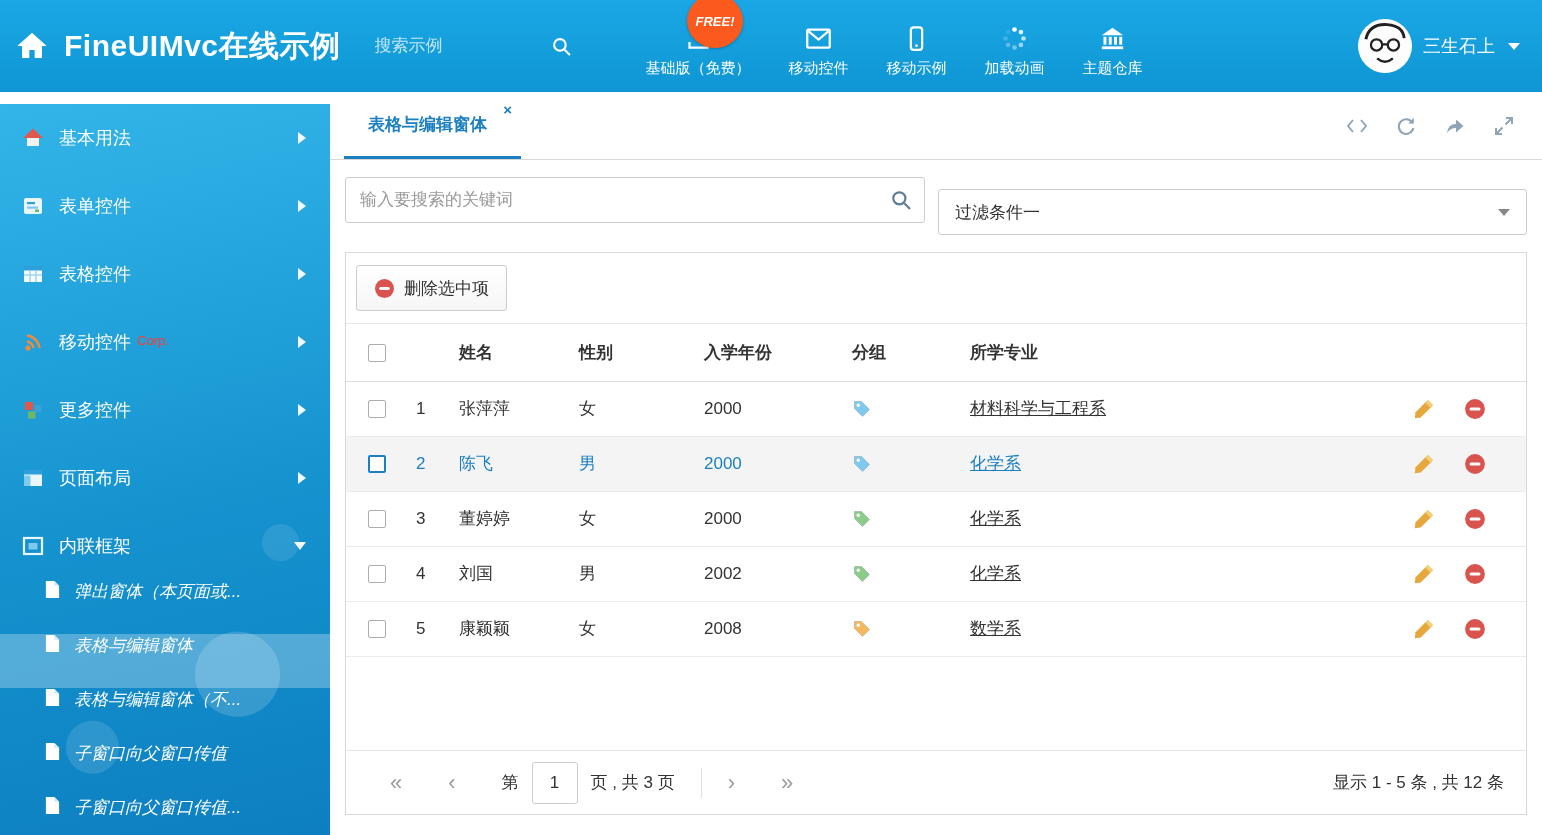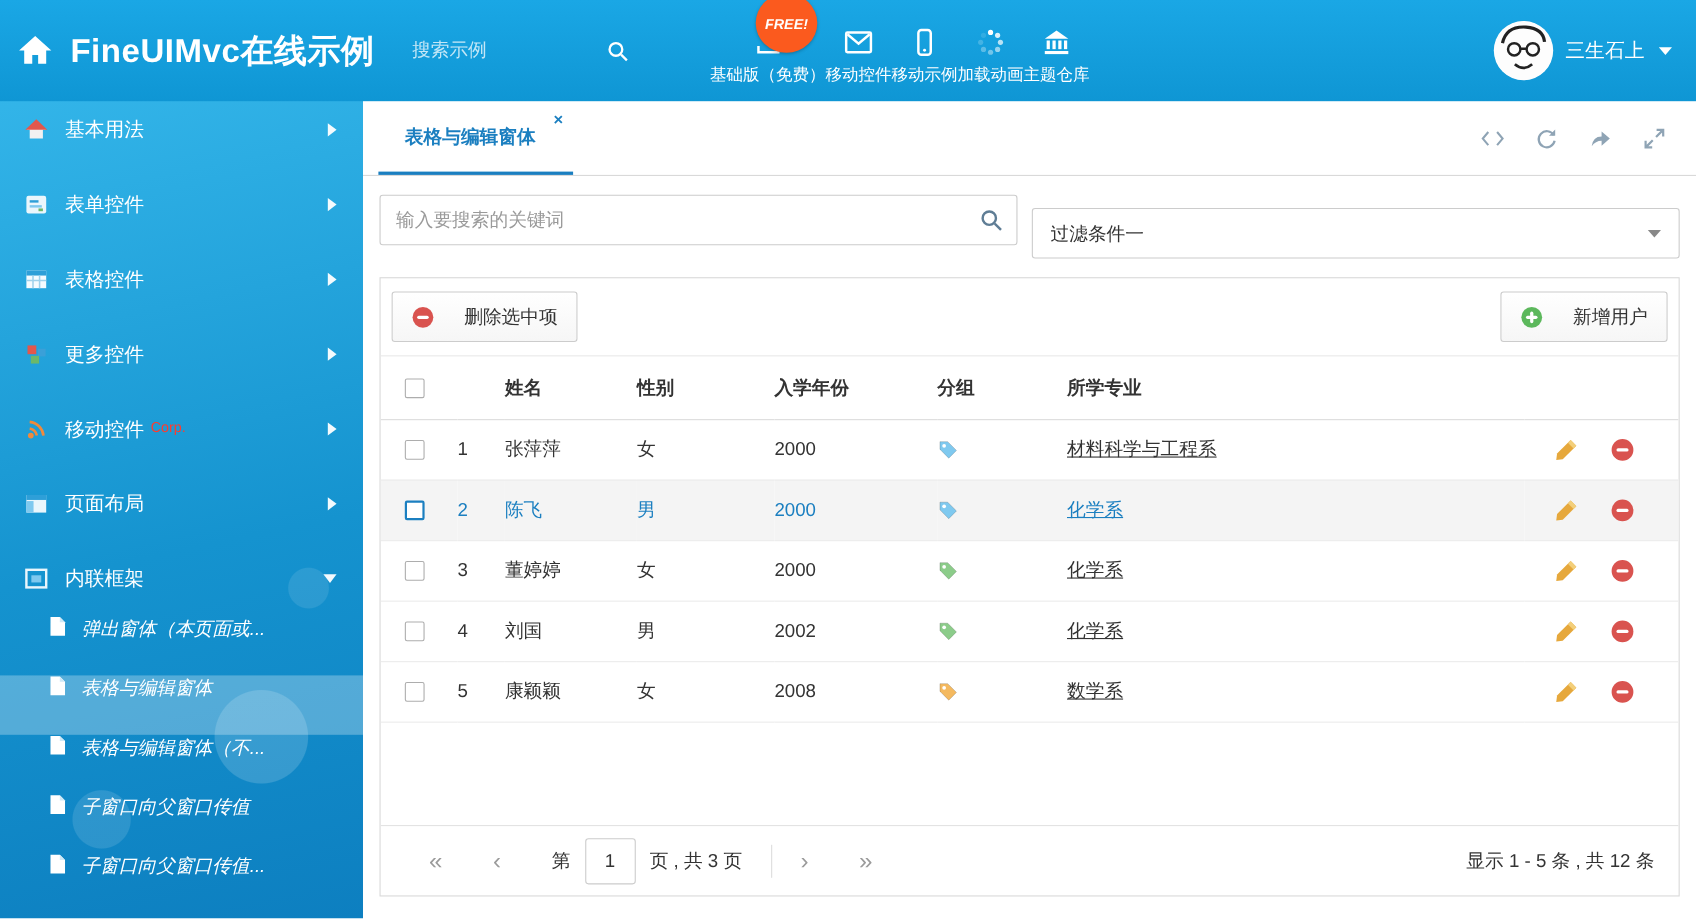--- a/index.html
+++ b/index.html
@@ -14,32 +14,32 @@
   .brand svg { width:32px; height:32px; }
   .brand-title { font-size:30px; font-weight:bold; margin-left:16px; letter-spacing:0.5px; }
   .topsearch { position:relative; margin-left:34px; display:flex; align-items:center; }
   .topsearch input { width:170px; background:transparent; border:none; outline:none;
     font-size:17px; color:#fff; font-family:inherit; }
   .topsearch input::placeholder { color:rgba(255,255,255,0.75); }
   .topsearch svg { width:21px; height:21px; margin-left:6px; color:#fff; }
   .free-badge { position:absolute; left:687px; top:-6px; width:56px; height:54px; border-radius:50%;
     background:#fb5a1e; display:flex; align-items:center; justify-content:center;
     font-size:13px; font-weight:bold; font-style:italic; color:#fff; box-shadow:0 1px 3px rgba(0,0,0,0.25); }
-  .topnav { display:flex; margin-left:74px; margin-top:10px; }
+  .topnav { display:flex; gap:38px; margin-left:74px; margin-top:10px; }
   .topnav-item { display:flex; flex-direction:column; align-items:center; gap:7px; cursor:pointer; }
   .topnav-item svg { width:27px; height:27px; }
   .topnav-item .lbl { font-size:15px; white-space:nowrap; }
   .userbox { margin-left:auto; display:flex; align-items:center; gap:11px; padding-right:22px; cursor:pointer; }
   .avatar { width:54px; height:54px; border-radius:50%; background:#fdfdfd; overflow:hidden; flex:none; }
   .username { font-size:18px; }
   .caret-down-w { width:0; height:0; border-left:6px solid transparent; border-right:6px solid transparent;
     border-top:7px solid #fff; margin-left:2px; }
 
   
-  .sidebar { position:absolute; top:84px; left:0; width:330px; bottom:0; overflow:hidden; color:#fff;
+  .sidebar { position:absolute; top:104px; left:0; width:330px; bottom:0; overflow:hidden; color:#fff;
     background:
       radial-gradient(circle at 72% 78%, rgba(255,255,255,0.16) 0 42px, transparent 43px),
       radial-gradient(circle at 28% 88%, rgba(255,255,255,0.12) 0 26px, transparent 27px),
       radial-gradient(circle at 85% 60%, rgba(255,255,255,0.10) 0 18px, transparent 19px),
       linear-gradient(168deg,#33b5e9 0%,#1593cf 55%,#0d7fc0 100%); }
   .side-item { height:68px; display:flex; align-items:center; padding:0 24px 0 22px; font-size:18px; cursor:pointer; }
   .side-item .s-icon { width:22px; height:22px; margin-right:15px; flex:none; }
   .side-item .arrow { margin-left:auto; width:0; height:0;
     border-top:6px solid transparent; border-bottom:6px solid transparent; border-left:8px solid #fff; opacity:.95; }
   .side-item .arrow.down { border-left:6px solid transparent; border-right:6px solid transparent;
@@ -69,21 +69,21 @@
     padding:0 44px 0 14px; font-size:17px; color:#333; outline:none; font-family:inherit; }
   .searchbox input::placeholder { color:#9a9a9a; }
   .searchbox svg { position:absolute; right:13px; top:12px; width:22px; height:22px; color:#5f7d95; }
   .dropdown { flex:1; height:46px; border:1px solid #ccc; border-radius:3px; display:flex;
     align-items:center; padding:0 16px; font-size:17px; color:#333; cursor:pointer;margin-top:12px; }
   .caret-down-g { margin-left:auto; width:0; height:0; border-left:6px solid transparent;
     border-right:6px solid transparent; border-top:7px solid #888; }
 
   .grid-panel { margin:0 15px 20px; border:1px solid #d9d9d9; flex:1; display:flex; flex-direction:column; overflow:hidden; }
   .grid-toolbar { display:flex; padding:12px 10px; border-bottom:1px solid #e8e8e8; flex:none; }
-  .btn { display:inline-flex; align-items:center; gap:27px; height:46px; padding:16px 17px;
+  .btn { display:inline-flex; align-items:center; gap:9px; height:46px; padding:16px 17px;
     border:1px solid #ccc; border-radius:3px; background:linear-gradient(#ffffff,#f6f6f6);
     font-size:17px; color:#333; cursor:pointer; font-family:inherit; }
   .btn svg { width:21px; height:21px; }
   .btn-add { margin-left:auto; }
 
   table.grid { width:100%; border-collapse:collapse; table-layout:fixed; font-size:17px; color:#333; flex:none; }
   .grid th { height:57px; text-align:left; font-weight:bold; color:#333; border-bottom:1px solid #dcdcdc; }
   .grid td { height:55px; border-bottom:1px solid #ebebeb; }
   .c-cb { padding-left:22px; }
   .cb { display:inline-block; width:18px; height:18px; border:1px solid #adadad; border-radius:2px;
@@ -221,35 +221,35 @@
           <rect x="2" y="3" width="18" height="4.5" fill="#2e9fd8"></rect>
         <line x1="2" y1="12" x2="20" y2="12" stroke="#9fd2ec" stroke-width="1.4"></line>
         <line x1="8" y1="7.5" x2="8" y2="19" stroke="#9fd2ec" stroke-width="1.4"></line>
         <line x1="14" y1="7.5" x2="14" y2="19" stroke="#9fd2ec" stroke-width="1.4"></line>
       </svg>
       <span>表格控件</span>
       <span class="arrow"></span>
     </div>
     <div class="side-item">
       <svg class="s-icon" viewBox="0 0 22 22">
+        <circle cx="6" cy="17" r="2.6" fill="#f08a3c"></circle>
+        <path d="M5 10.5 a8 8 0 0 1 6.5 6.5" fill="none" stroke="#f08a3c" stroke-width="2.4"></path>
+        <path d="M5 4.5 a14 14 0 0 1 12.5 12.5" fill="none" stroke="#f08a3c" stroke-width="2.4"></path>
+      </svg>
+      <span>移动控件</span>
+      <span class="corp-badge">Corp.</span>
+      <span class="arrow"></span>
+    </div>
+    <div class="side-item">
+      <svg class="s-icon" viewBox="0 0 22 22">
         <rect x="3" y="3" width="8" height="8" fill="#e2574c"></rect>
           <rect x="12.5" y="6" width="7" height="7" fill="#3aa0d8"></rect>
         <rect x="6" y="12.5" width="7.5" height="7" fill="#6cb86a"></rect>
       </svg>
       <span>更多控件</span>
-      <span class="arrow"></span>
-    </div>
-    <div class="side-item">
-      <svg class="s-icon" viewBox="0 0 22 22">
-        <circle cx="6" cy="17" r="2.6" fill="#f08a3c"></circle>
-        <path d="M5 10.5 a8 8 0 0 1 6.5 6.5" fill="none" stroke="#f08a3c" stroke-width="2.4"></path>
-        <path d="M5 4.5 a14 14 0 0 1 12.5 12.5" fill="none" stroke="#f08a3c" stroke-width="2.4"></path>
-      </svg>
-      <span>移动控件</span>
-      <span class="corp-badge">Corp.</span>
       <span class="arrow"></span>
     </div>
     <div class="side-item">
       <svg class="s-icon" viewBox="0 0 22 22">
         <rect x="2" y="3" width="18" height="16" fill="#eaf6fc"></rect>
           <rect x="2" y="3" width="18" height="4.5" fill="#2e9fd8"></rect>
         <rect x="2" y="8.5" width="6.5" height="10.5" fill="#7fc9ef"></rect>
       </svg>
       <span>页面布局</span>
       <span class="arrow"></span>
@@ -341,28 +341,20 @@
     </div>
 
     <div class="grid-panel">
       <div class="grid-toolbar">
         <button class="btn">
           <svg viewBox="0 0 20 20">
             <circle cx="10" cy="10" r="9" fill="#d9534f"></circle>
               <rect x="5" y="8.6" width="10" height="2.8" rx="1.4" fill="#fff"></rect>
           </svg>
           <span>删除选中项</span>
-        </button>
-        <button class="btn btn-add">
-          <svg viewBox="0 0 20 20">
-            <circle cx="10" cy="10" r="9" fill="#5cb85c"></circle>
-            <rect x="5" y="8.6" width="10" height="2.8" rx="1.4" fill="#fff"></rect>
-            <rect x="8.6" y="5" width="2.8" height="10" rx="1.4" fill="#fff"></rect>
-          </svg>
-          <span>新增用户</span>
         </button>
       </div>
 
       <table class="grid">
         <colgroup>
           <col style="width:70px">
             <col style="width:43px">
             <col style="width:120px">
             <col style="width:125px">
           <col style="width:148px">

